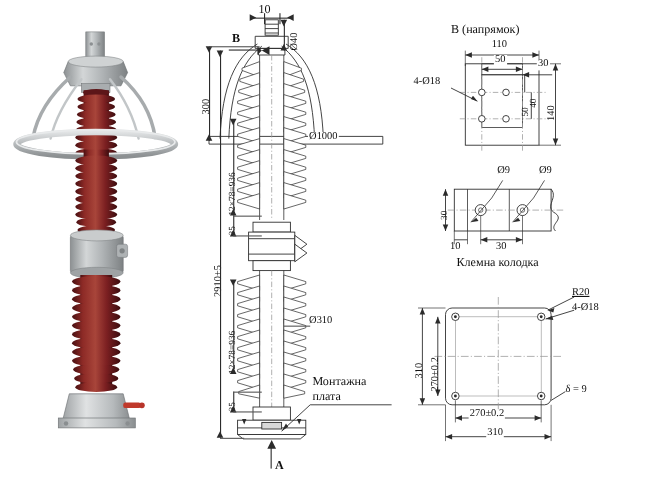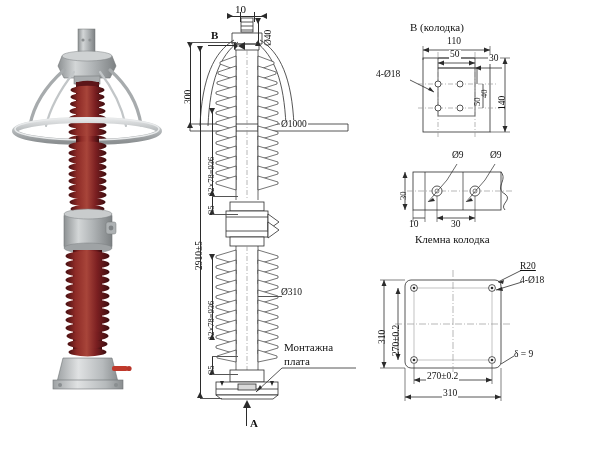--- a/index.html
+++ b/index.html
@@ -299,21 +299,21 @@
   <div class="abs" style="left:272px;top:342px;">
     <div class="txt" style="left:12px;top:0;">Монтажна</div>
     <div class="txt" style="left:12px;top:14px;text-align:center;">плата</div>
   </div>
   <svg class="abs" style="left:230px;top:352px;" width="130" height="46">
     <path d="M126 16 L52 16 L26 40" stroke="#2b2b2b" stroke-width="0.8" fill="none"></path>
     <polygon points="26,40 32,36 30,33" fill="#2b2b2b"></polygon>
   </svg>
 
   <div class="abs" style="left:380px;top:22px;width:220px;height:128px;">
-    <div class="txt" style="left:30px;top:0;">B (колодка)</div>
+    <div class="txt" style="left:30px;top:0;">B (напрямок)</div>
 
     <svg width="220" height="128" viewBox="0 0 220 128" style="position:absolute;left:0;top:0;">
 
       <rect x="43" y="36" width="67" height="74" fill="#ffffff" stroke="#2b2b2b" stroke-width="0.8"></rect>
 
       <rect x="58" y="46" width="37" height="48" fill="#ffffff" stroke="#2b2b2b" stroke-width="0.7"></rect>
       <rect x="58" y="36" width="37" height="10" fill="none" stroke="#2b2b2b" stroke-width="0.7"></rect>
 
       <line x1="58" y1="30" x2="58" y2="116" stroke="#9a9a9a" stroke-width="0.7" stroke-dasharray="5,2,1,2"></line>
       <line x1="95" y1="30" x2="95" y2="116" stroke="#9a9a9a" stroke-width="0.7" stroke-dasharray="5,2,1,2"></line>

